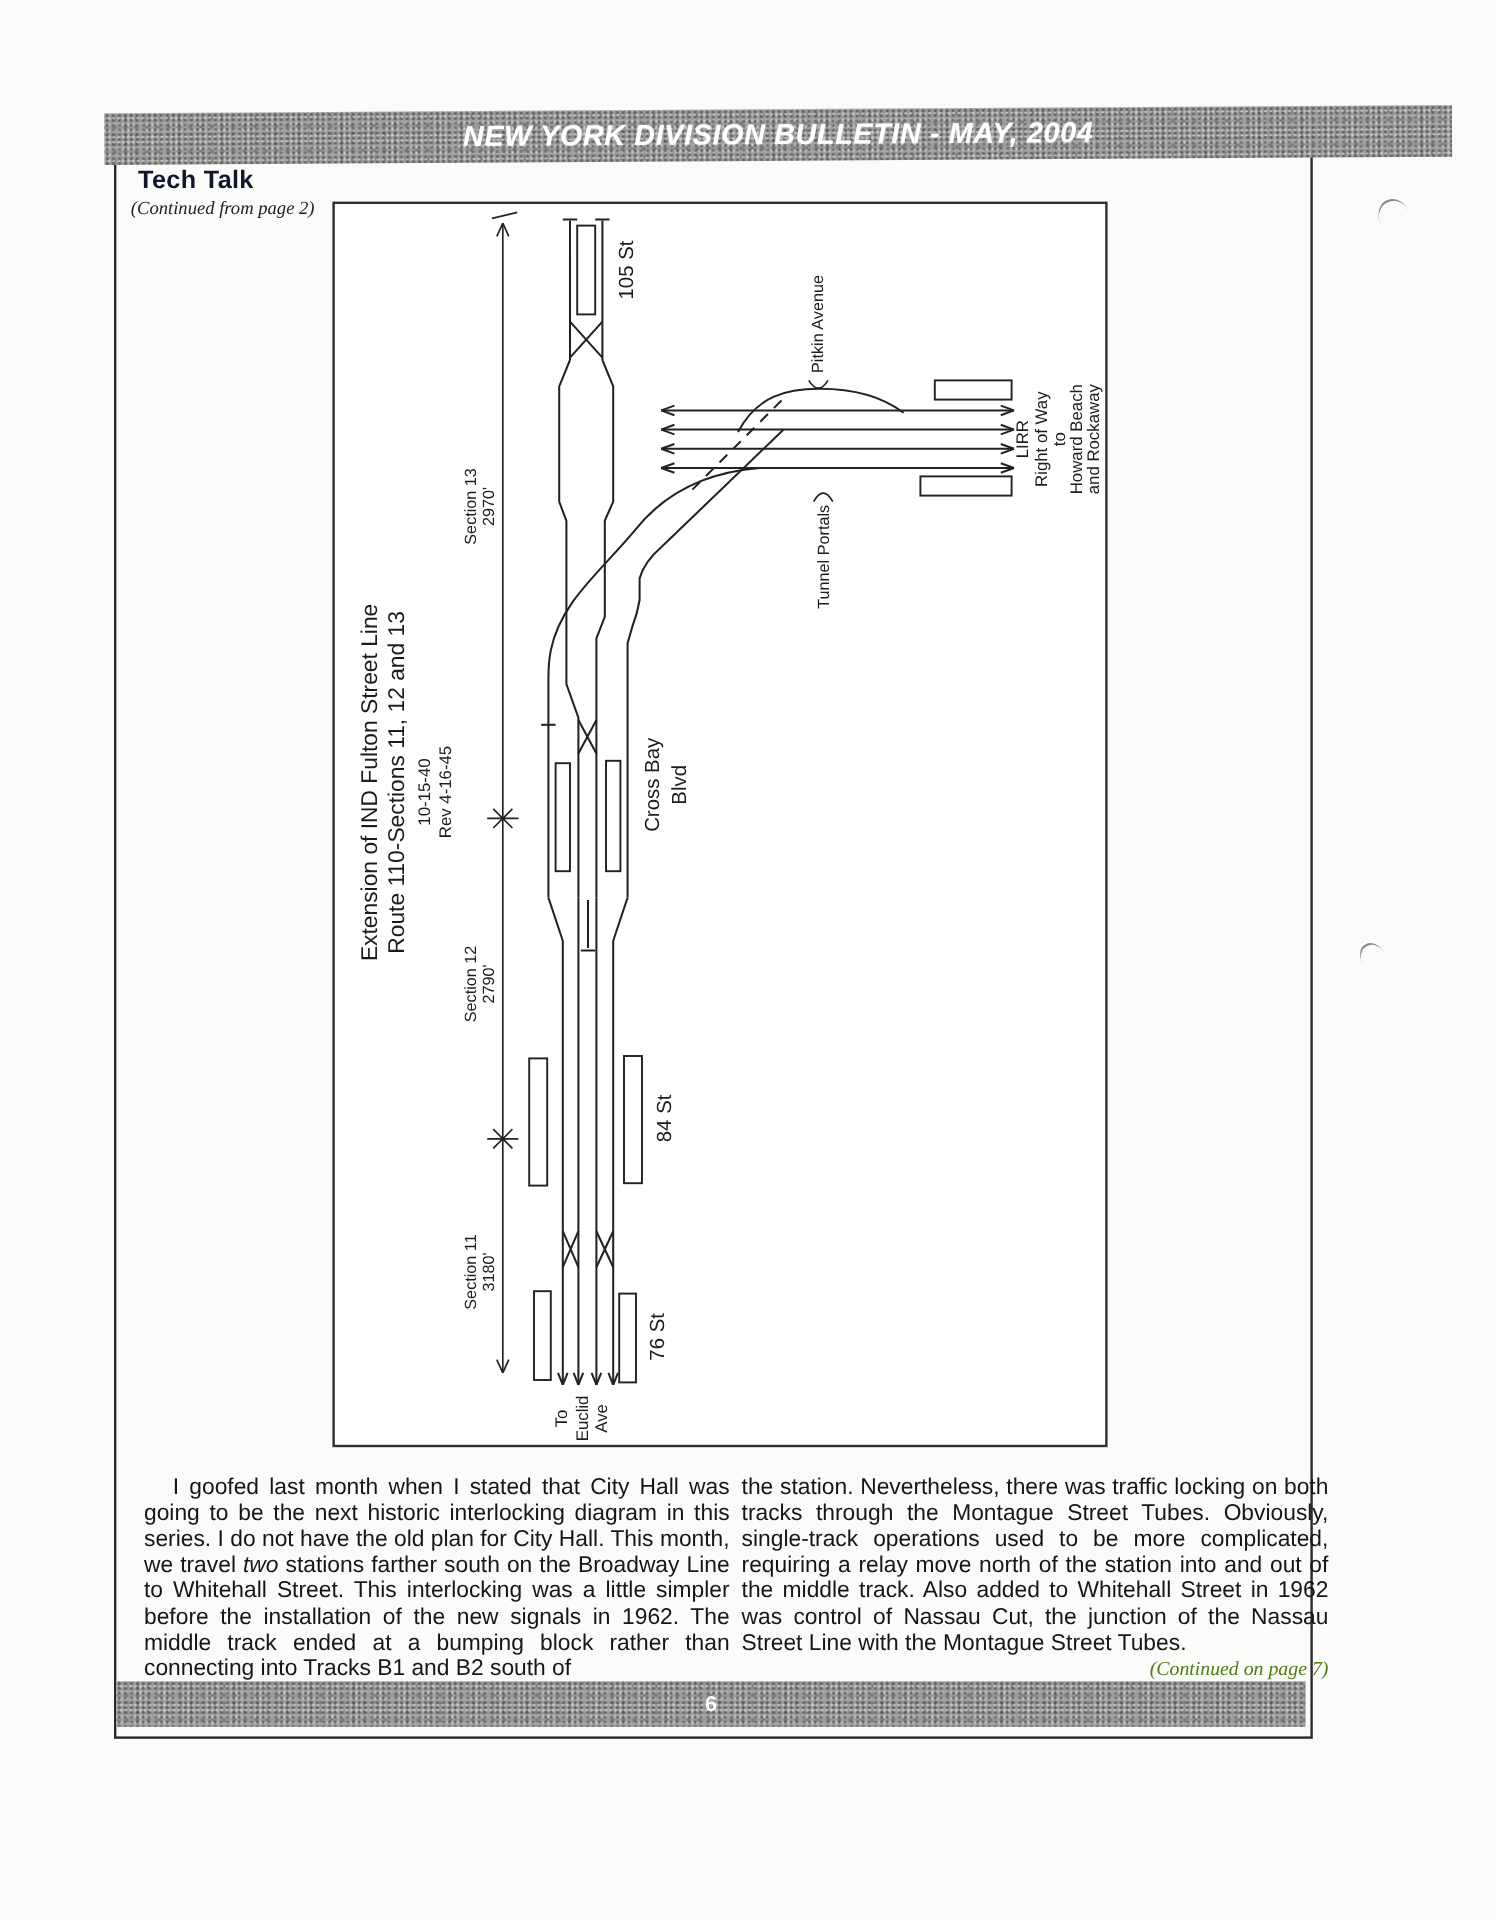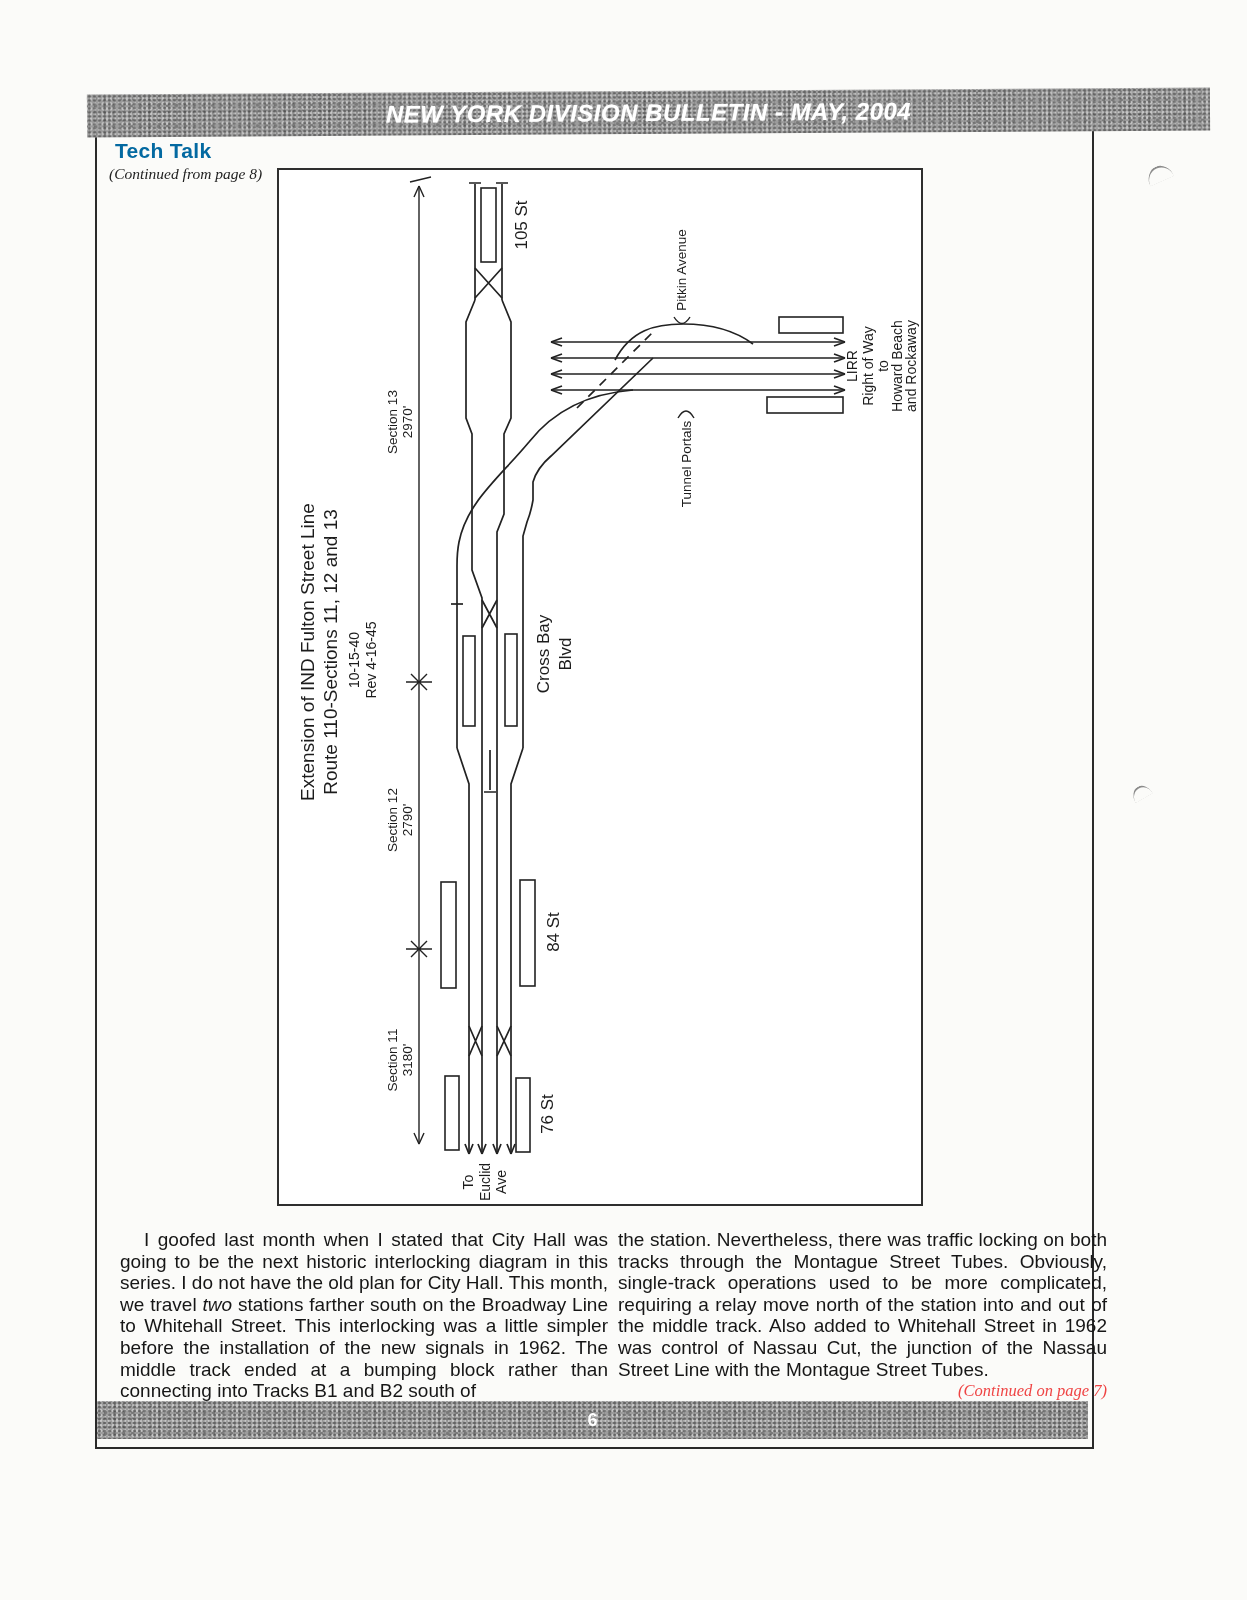--- a/index.html
+++ b/index.html
@@ -26,21 +26,21 @@
     transform:rotate(-0.35deg);z-index:3;
     display:flex;align-items:center;justify-content:center;
   }
   .banner-text{
     color:#ffffff;font-weight:bold;font-style:italic;font-size:24px;
     letter-spacing:.5px;text-shadow:0 0 1.5px rgba(255,255,255,.55);
     white-space:nowrap;
   }
   .tech-talk{
     position:absolute;left:115px;top:139px;font-size:21px;font-weight:bold;
-    letter-spacing:.3px;color:#0369a1;
+    letter-spacing:.3px;color:#0f172a;
   }
   .continued-from{
     position:absolute;left:109px;top:165px;
     font-family:"Liberation Serif","DejaVu Serif",serif;font-style:italic;
     font-size:15.5px;color:#222;
   }
   .diagram-frame{
     position:absolute;left:277px;top:168px;width:646px;height:1038px;
     border:2px solid #2e2e2e;background:#ffffff;box-sizing:border-box;
   }
@@ -56,21 +56,21 @@
   .article-col{
     position:absolute;top:1229px;
     font-size:19px;line-height:21.6px;text-align:justify;color:#161616;
   }
   .article-col p{margin:0;}
   .col-left{left:120px;width:488px;}
   .col-right{left:618px;width:489px;}
   .col-left p{text-indent:24px;}
   .cont-note{
     float:right;font-family:"Liberation Serif","DejaVu Serif",serif;
-    font-style:italic;font-size:16.5px;color:#ef4444;
+    font-style:italic;font-size:16.5px;color:#4d7c0f;
   }
   .footer-bar{
     position:absolute;left:97px;top:1401px;width:991px;height:38px;
     display:flex;align-items:center;justify-content:center;z-index:2;
   }
   .footer-page-number{color:#fff;font-weight:bold;font-size:18px;}
   .scan-curl{
     position:absolute;border:none;border-top:2px solid #8b8b8b;
     border-radius:50%/100% 100% 0 0;background:transparent;
   }
@@ -80,21 +80,21 @@
 </head>
 <body>
 
 <div class="banner noise-bar">
   <span class="banner-text">NEW YORK DIVISION BULLETIN - MAY, 2004</span>
 </div>
 
 <div class="page-frame"></div>
 
 <div class="tech-talk">Tech Talk</div>
-<div class="continued-from">(Continued from page 8)</div>
+<div class="continued-from">(Continued from page 2)</div>
 
 <div class="diagram-frame">
   <svg viewBox="0 0 642 1034" preserveAspectRatio="none">
 
     <g>
       <path class="trk-thin" d="M140 16 V974"></path>
       <path class="trk-thin" d="M140 16 l-5 11 M140 16 l5 11 M131 12 L152 7"></path>
       <path class="trk-thin" d="M140 974 l-5 -11 M140 974 l5 -11"></path>
       <path class="trk-thin" d="M132 504 L148 520 M148 504 L132 520 M127 512 H153"></path>
       <path class="trk-thin" d="M132 771 L148 787 M148 771 L132 787 M127 779 H153"></path>

